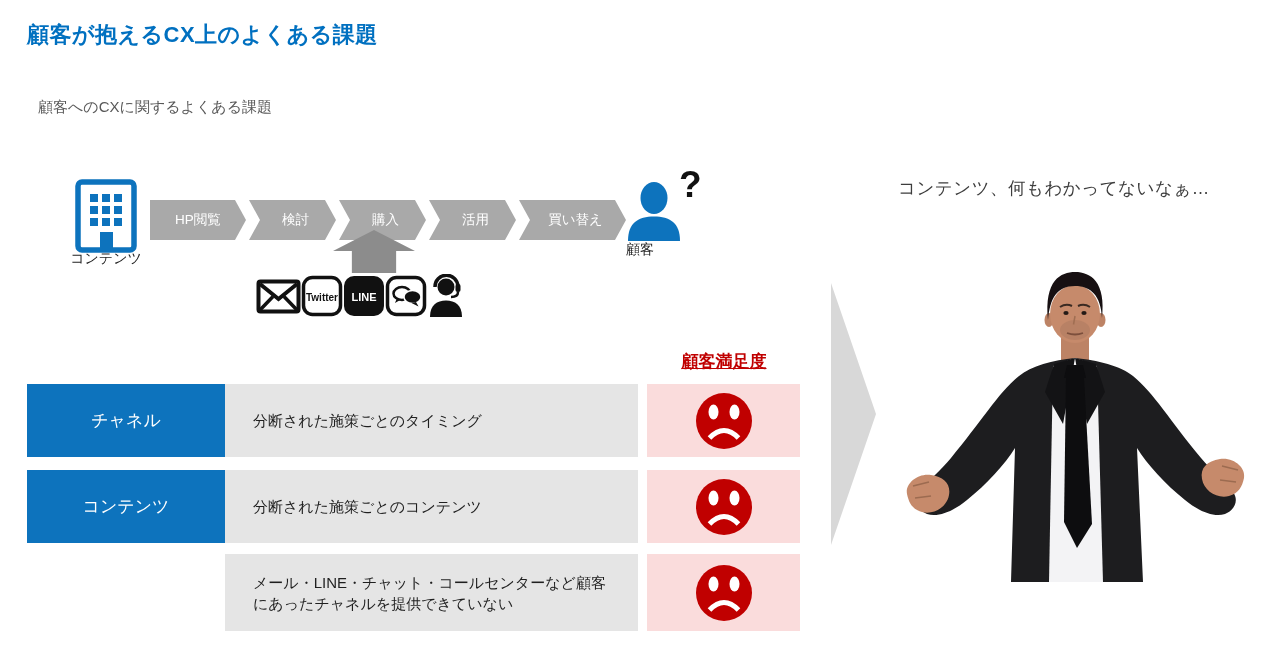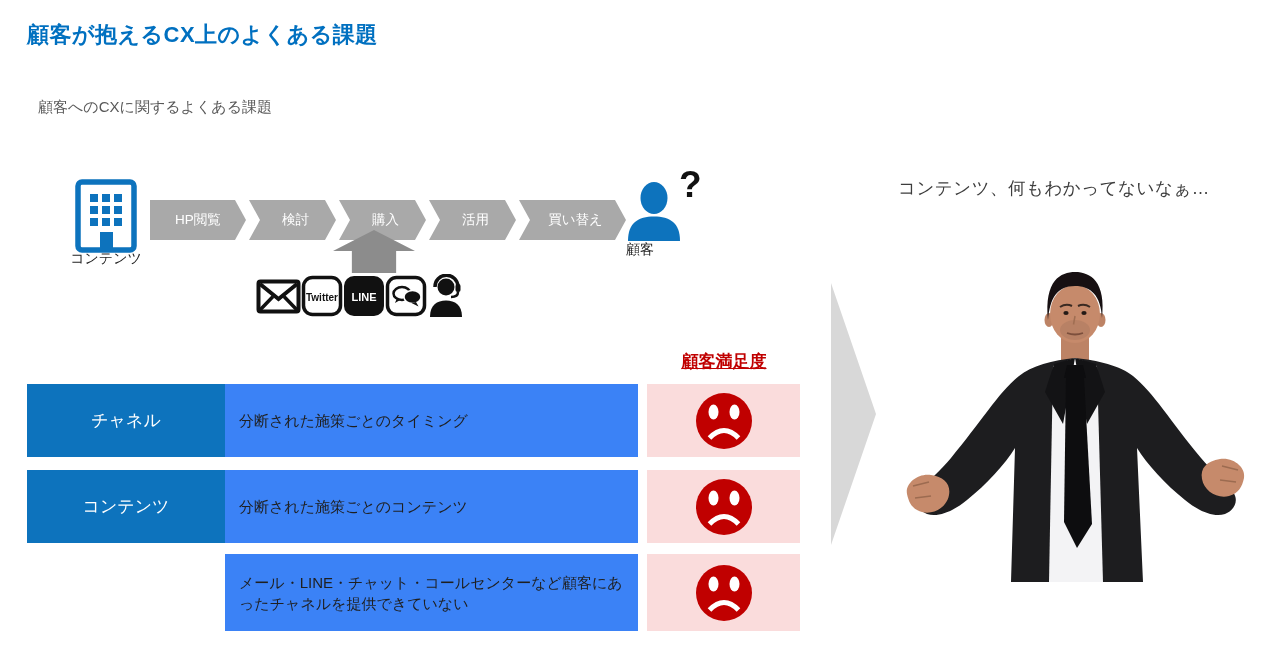--- a/index.html
+++ b/index.html
@@ -43,22 +43,22 @@
   }
 
   .sat-header { left:648px; top:350px; width:152px; text-align:center;
     font-size:17px; font-weight:bold; color:#c00000; text-decoration:underline; }
 
   .row-label {
     left:27px; width:198px; background:#0d73bd; color:#ffffff; font-size:17px;
     display:flex; align-items:center; justify-content:center;
   }
   .row-desc {
-    left:225px; width:413px; background:#3b82f6; color:#1f1f1f; font-size:15px;
-    display:flex; align-items:center; padding:0 14px; line-height:1.4;
+    left:225px; width:413px; background:#e5e5e5; color:#1f1f1f; font-size:15px;
+    display:flex; align-items:center; padding:0 28px; line-height:1.4;
   }
   .row-face {
     left:647px; width:153px; background:#fadcdc;
     display:flex; align-items:center; justify-content:center;
   }
   .r1 { top:384px; height:73px; }
   .r2 { top:470px; height:73px; }
   .r3 { top:554px; height:77px; }
 
   .man { left:903px; top:272px; }

